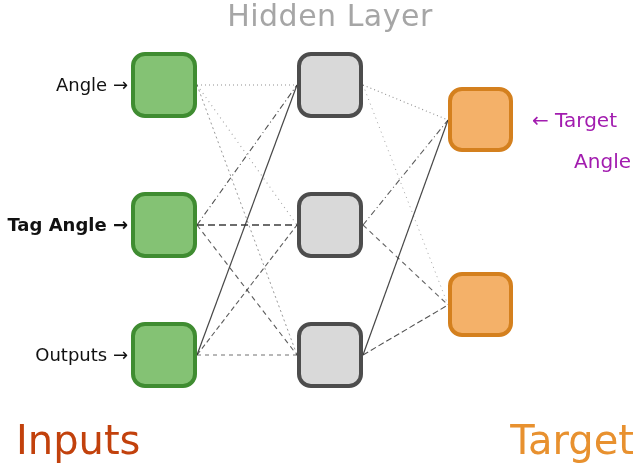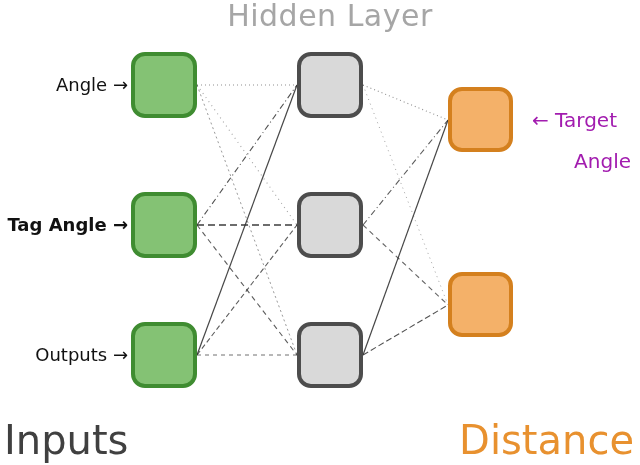--- a/index.html
+++ b/index.html
@@ -91,22 +91,22 @@
   }
   .footer-label {
     position: absolute;
     bottom: 2px;
     font-size: 40px;
     font-family: "DejaVu Sans", sans-serif;
     font-weight: 400;
     white-space: nowrap;
   }
   .footer-inputs {
-    left: 4px;
-    color: #404040;
+    left: 16px;
+    color: #c2410c;
   }
   .footer-outputs {
     right: 6px;
     color: #e8912f;
   }
 </style>
 </head>
 <body>
 
 <div id="canvas">
@@ -146,15 +146,15 @@
 
   <div class="node node-output" style="left:448px; top:87px;"></div>
   <div class="out-label" style="top:108px;">
     <span>← Target</span>
     <span class="l2">Angle</span>
   </div>
 
   <div class="node node-output" style="left:448px; top:272px;"></div>
 
   <div class="footer-label footer-inputs">Inputs</div>
-  <div class="footer-label footer-outputs">Distance</div>
+  <div class="footer-label footer-outputs">Target</div>
 
 </div>
 
 </body></html>

